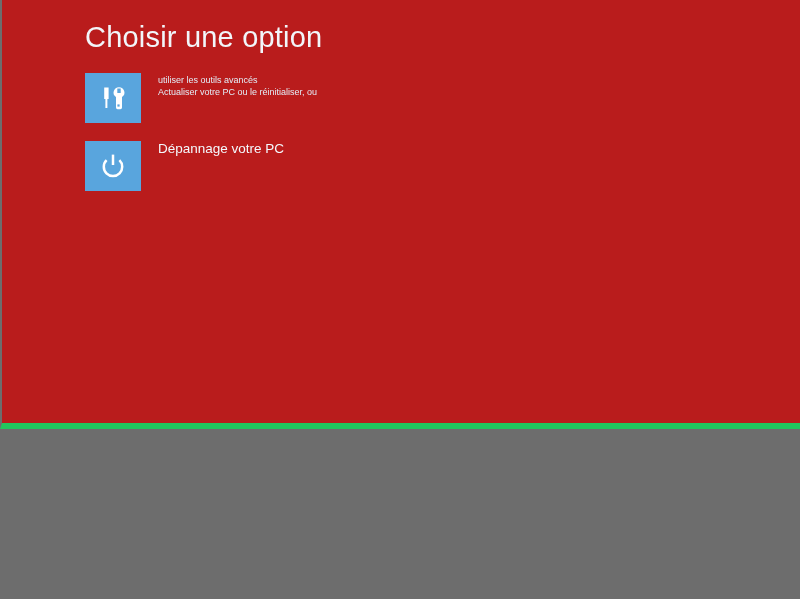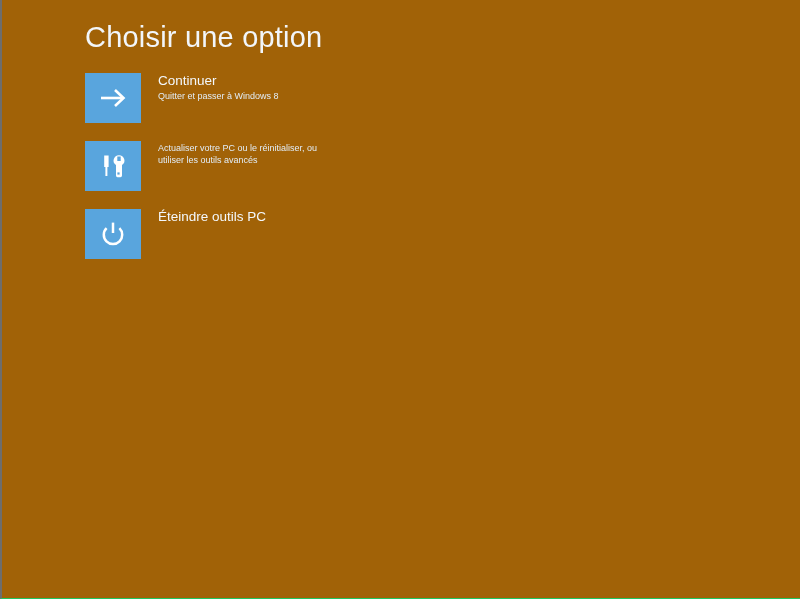--- a/index.html
+++ b/index.html
@@ -12,25 +12,25 @@
     height: 599px;
     overflow: hidden;
     background: #6d6d6d;
     font-family: "Liberation Sans", sans-serif;
     -webkit-font-smoothing: antialiased;
   }
 
   #boot-screen {
     position: relative;
     width: 800px;
-    height: 599px;
+    height: 429px;
     box-sizing: border-box;
-    background: #a16207;
+    background: #b91c1c;
     border-left: 2px solid #6d6d6d;
-    border-bottom: 1px solid #22c55e;
+    border-bottom: 6px solid #22c55e;
     overflow: hidden;
   }
 
   
   #page-title {
     position: absolute;
     left: 83px;
     top: 21px;
     font-size: 29px;
     font-weight: 300;
@@ -104,36 +104,20 @@
 </style>
 </head>
 <body>
 
 <div id="boot-screen">
 
   <div id="page-title">Choisir une option</div>
 
   <div id="options-list">
 
-    <div class="option-row">
-      <div class="option-tile">
-        <span class="tile-icon">
-          <svg width="30" height="22" viewBox="0 0 30 22" aria-hidden="true">
-            <line x1="3" y1="11" x2="25" y2="11" stroke="#ffffff" stroke-width="2.6" stroke-linecap="butt"></line>
-            <polyline points="17,3 25.5,11 17,19" fill="none" stroke="#ffffff" stroke-width="2.6" stroke-linecap="butt" stroke-linejoin="miter"></polyline>
-          </svg>
-        </span>
-      </div>
-      <div class="option-text">
-        <div class="option-label">Continuer</div>
-        <div class="option-desc">
-          <span class="desc-line">Quitter et passer à Windows 8</span>
-        </div>
-      </div>
-    </div>
 
     <div class="option-row">
       <div class="option-tile">
         <span class="tile-icon">
           <svg width="30" height="30" viewBox="0 0 30 30" aria-hidden="true">
 
             <rect x="6.2" y="4.5" width="4.4" height="11.5" fill="#ffffff"></rect>
             <rect x="7.4" y="16.0" width="2.0" height="9.0" fill="#ffffff"></rect>
 
             <path d="M21.0 4.2
@@ -148,34 +132,34 @@
                      M19.3 5.6
                      l0 4.4
                      l3.4 0
                      l0 -4.4 z" fill="#ffffff" fill-rule="evenodd"></path>
             <rect x="19.4" y="21.4" width="2.2" height="2.2" fill="#59a5dd"></rect>
           </svg>
         </span>
       </div>
       <div class="option-text">
         <div class="option-desc">
+          <span class="desc-line">utiliser les outils avancés</span>
           <span class="desc-line">Actualiser votre PC ou le réinitialiser, ou</span>
-          <span class="desc-line">utiliser les outils avancés</span>
         </div>
       </div>
     </div>
 
     <div class="option-row">
       <div class="option-tile">
         <span class="tile-icon">
           <svg width="30" height="30" viewBox="0 0 30 30" aria-hidden="true">
             <path d="M8.6 9.2 a9.2 9.2 0 1 0 12.8 0" fill="none" stroke="#ffffff" stroke-width="2.5" stroke-linecap="butt"></path>
             <line x1="15" y1="3.6" x2="15" y2="14.0" stroke="#ffffff" stroke-width="2.5" stroke-linecap="butt"></line>
           </svg>
         </span>
       </div>
       <div class="option-text">
-        <div class="option-label">Éteindre outils PC</div>
+        <div class="option-label">Dépannage votre PC</div>
       </div>
     </div>
 
   </div>
 </div>
 
 </body></html>

